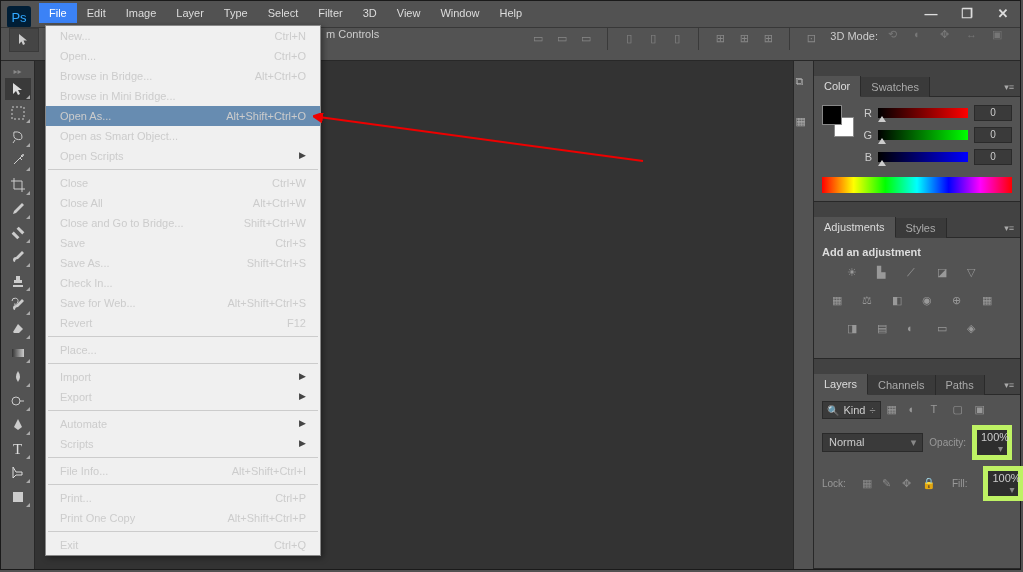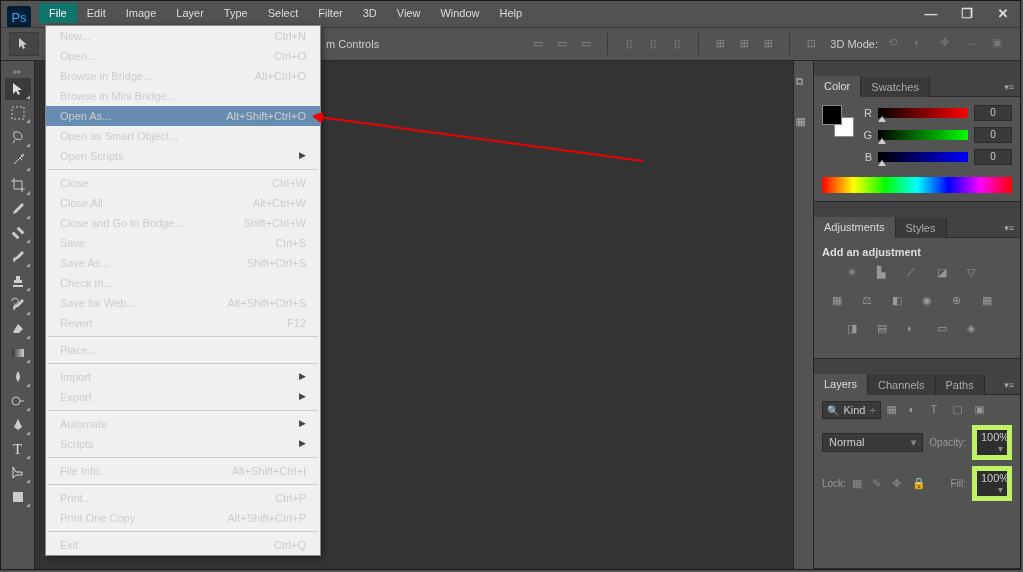--- a/index.html
+++ b/index.html
@@ -1,24 +1,24 @@
 <!DOCTYPE html>
 <html><head>
 <meta charset="utf-8">
 <style>
 *{margin:0;padding:0;box-sizing:border-box;font-family:"Segoe UI",Tahoma,sans-serif;font-size:11px;color:#ccc;user-select:none}
 body{background:#525252;width:1023px;height:572px;overflow:hidden;position:relative}
 .window{border:1px solid #1a1a1a;width:1021px;height:570px;background:#525252;position:relative}
 .ps-logo{position:absolute;left:6px;top:5px;width:24px;height:22px;background:#001e36;border-radius:3px;display:flex;align-items:center;justify-content:center;font-weight:normal;font-size:13px;color:#31a8ff}
 .menubar{position:absolute;left:38px;top:0;height:24px;display:flex;align-items:center}
 .menu-item{padding:4px 10px;color:#ddd;cursor:pointer}
-.menu-item.open{background:#0f766e;color:#fff}
+.menu-item.open{background:#3b82f6;color:#fff}
 .win-controls{position:absolute;right:6px;top:0;display:flex;gap:14px;align-items:center;height:24px}
 .win-btn{width:22px;height:16px;display:flex;align-items:center;justify-content:center;color:#ddd;font-size:13px;font-weight:bold}
-.options-bar{position:absolute;left:0;top:26px;right:0;height:34px;background:#535353;border-top:1px solid #383838;border-bottom:1px solid #282828;display:flex;align-items:center;padding-left:8px}
+.options-bar{position:absolute;left:0;top:26px;right:0;height:34px;background:#535353;border-top:1px solid #383838;border-bottom:1px solid #282828;display:flex;align-items:flex-start;padding-left:8px}
 .opt-cursor{width:30px;height:24px;border:1px solid #3a3a3a;background:#454545;margin-right:10px;display:flex;align-items:center;justify-content:center}
 .opt-sep{width:1px;height:22px;background:#3a3a3a;margin:0 8px}
 .align-group{display:flex;gap:2px;margin-left:auto;margin-right:8px}
 .align-btn{width:22px;height:20px;display:flex;align-items:center;justify-content:center;color:#888}
 .mode3d{display:flex;align-items:center;gap:10px;margin-right:12px;color:#999}
 .mode3d-icon{width:16px;height:16px;color:#777}
 .toolbar{position:absolute;left:0;top:60px;width:34px;bottom:0;background:#535353;border-right:1px solid #282828;display:flex;flex-direction:column;align-items:center;padding-top:6px;gap:2px}
 .tool{width:26px;height:22px;display:flex;align-items:center;justify-content:center;color:#ccc;position:relative}
 .tool.sel{background:#3a3a3a}
 .tool-corner{position:absolute;right:1px;bottom:1px;width:0;height:0;border-left:4px solid transparent;border-bottom:4px solid #aaa}
@@ -49,21 +49,21 @@
 .adj-title{font-weight:bold;color:#ddd;margin-bottom:8px}
 .adj-row{display:flex;gap:10px;margin-bottom:10px;justify-content:center}
 .adj-icon{width:20px;height:18px;color:#999}
 .layers-body{padding:6px 8px;display:flex;flex-direction:column;gap:6px}
 .lrow{display:flex;align-items:center;gap:6px}
 .lkind{display:flex;align-items:center;gap:4px;background:#3a3a3a;border:1px solid #2a2a2a;padding:2px 4px}
 .licon{width:16px;height:14px;color:#999}
 .blend-sel{background:#3a3a3a;border:1px solid #2a2a2a;padding:2px 6px;color:#aaa;flex:1}
 .opacity-lbl{color:#999;font-size:10px}
 .opacity-val{background:#2e2e2e;border:5px solid #bef264;padding:1px 4px;color:#888;font-size:10px;width:40px;text-align:right}
-.lock-row{display:flex;align-items:center;gap:6px}
+.lock-row{display:flex;align-items:center;gap:16px}
 .lock-lbl{color:#999;font-size:10px}
 .lock-icons{display:flex;gap:6px}
 .lock-ic{width:14px;height:14px;color:#888}
 .dropdown{position:absolute;left:44px;top:24px;width:276px;background:#f0f0f0;border:1px solid #888;box-shadow:2px 2px 6px rgba(0,0,0,.4);z-index:100}
 .dd-item{display:flex;justify-content:space-between;padding:4px 14px;color:#222;font-size:11px;cursor:pointer}
 .dd-item.hl{background:#678cb1;color:#fff}
 .dd-sep{height:1px;background:#ccc;margin:3px 2px}
 .dd-arrow{color:#444;font-size:9px}
 .arrow-annotation{position:absolute;left:312px;top:112px;z-index:200;pointer-events:none}
 </style>

